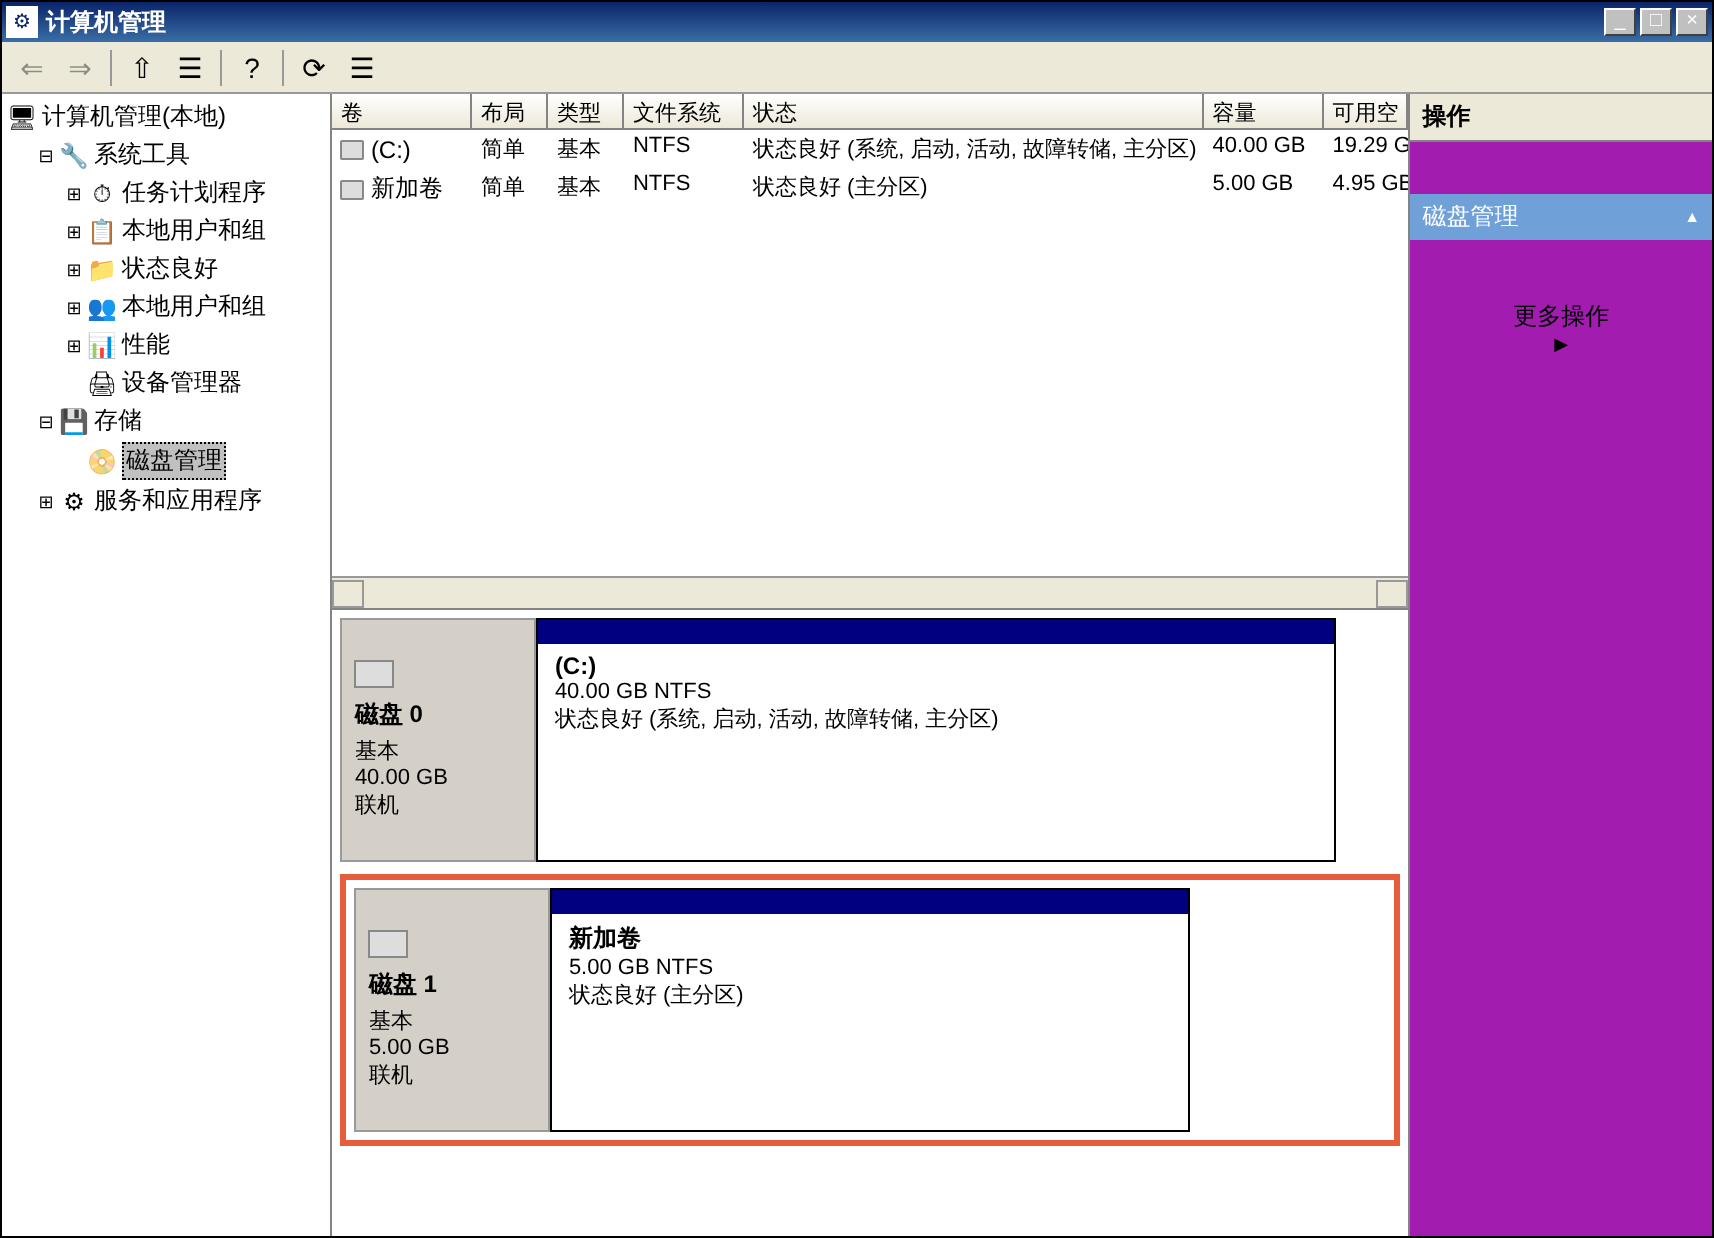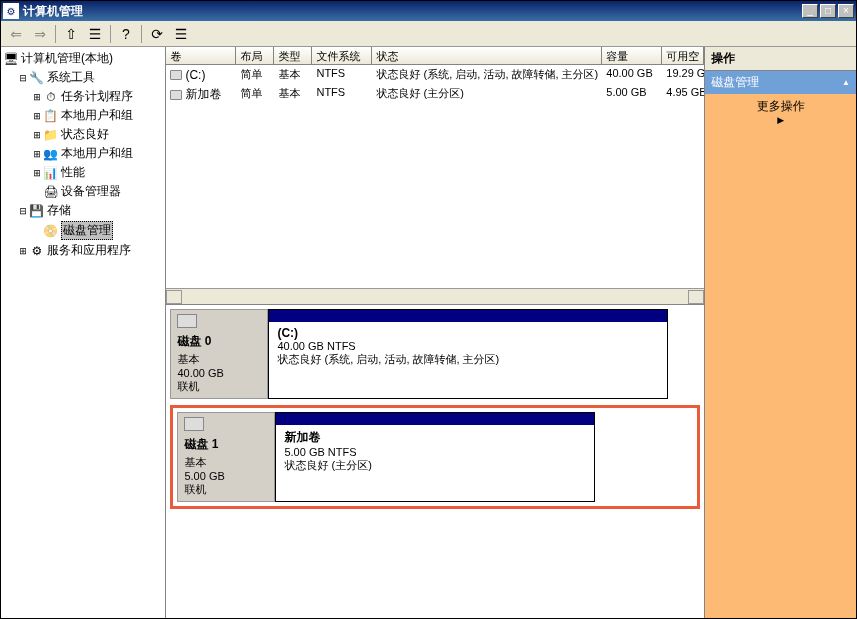--- a/index.html
+++ b/index.html
@@ -46,39 +46,39 @@
 .vol-row .vcell.vol-name { display: flex; align-items: center; gap: 3px; }
 .drive-icon { width: 12px; height: 10px; background: #ddd; border: 1px solid #888; border-radius: 1px; display: inline-block; }
 .hscroll { height: 16px; background: #ece9d8; border-top: 1px solid #999; display: flex; align-items: center; }
 .hscroll .sbtn { width: 16px; height: 14px; background: #ece9d8; border: 1px solid #999; }
 .hscroll .track { flex: 1; }
 
 
 .disk-panel { flex: 1; background: #fff; overflow: auto; padding: 4px; position: relative; }
 .disk-row { display: flex; margin-bottom: 6px; }
 .disk-row.highlighted { border: 3px solid #e85c3b; padding: 4px; }
-.disk-info { width: 98px; background: #d4d0c8; border: 1px solid #999; padding: 4px 6px; }
+.disk-info { width: 98px; background: #d4d0c8; border: 1px solid #999; padding: 20px 6px; }
 .disk-info .disk-icon { width: 20px; height: 14px; background: #ddd; border: 1px solid #888; display: inline-block; margin-bottom: 2px; }
 .disk-info .disk-name { font-weight: bold; margin-bottom: 2px; }
 .disk-info .disk-line { font-size: 11px; }
 .disk-parts { flex: 1; display: flex; }
 .partition { border: 1px solid #000; display: flex; flex-direction: column; overflow: hidden; }
 .partition .part-stripe { height: 12px; background: #000080; }
 .partition .part-body { flex: 1; padding: 4px 8px; background: #fff; }
 .partition .part-name { font-weight: bold; }
 .partition .part-line { font-size: 11px; }
 
 
 .legend { height: 18px; border-top: 1px solid #848484; display: flex; align-items: center; padding: 0 6px; gap: 6px; background: #ece9d8; font-size: 11px; }
 .legend .swatch { width: 12px; height: 12px; display: inline-block; }
 .legend .swatch.unalloc { background: #000; }
 .legend .swatch.primary { background: #000080; }
 
 
-.actions-panel { width: 155px; background: #fdba74; display: flex; flex-direction: column; }
+.actions-panel { width: 155px; background: #a21caf; display: flex; flex-direction: column; gap: 26px; }
 .actions-panel .act-header { background: #ece9d8; border-bottom: 1px solid #848484; padding: 3px 6px; font-weight: bold; }
 .actions-panel .act-section { background: #6fa0d8; color: #fff; padding: 3px 6px; display: flex; justify-content: space-between; align-items: center; cursor: pointer; }
 .actions-panel .act-section .arrow { font-size: 8px; }
 .actions-panel .act-item { padding: 4px 12px; cursor: pointer; display: flex; justify-content: space-between; align-items: center; flex-direction: column; }
 .actions-panel .act-item .arrow { font-size: 9px; }
 
 
 .c-vol { width: 70px; }
 .c-layout { width: 38px; }
 .c-type { width: 38px; }

